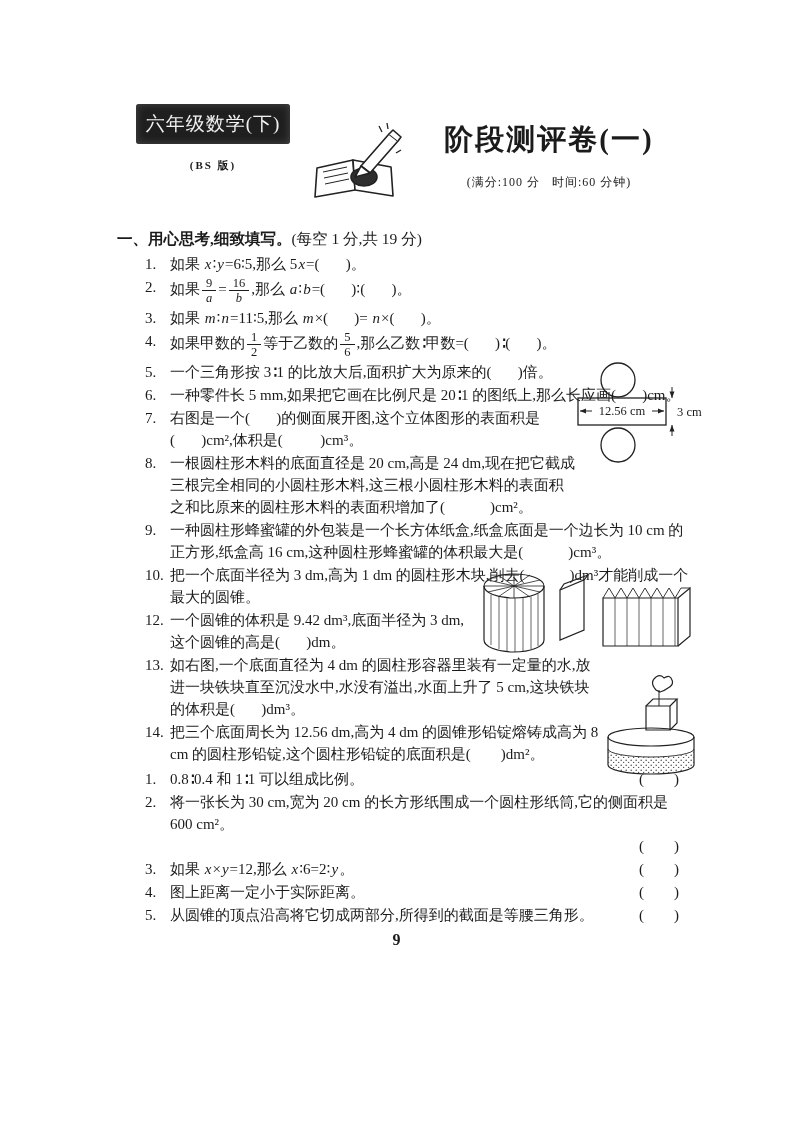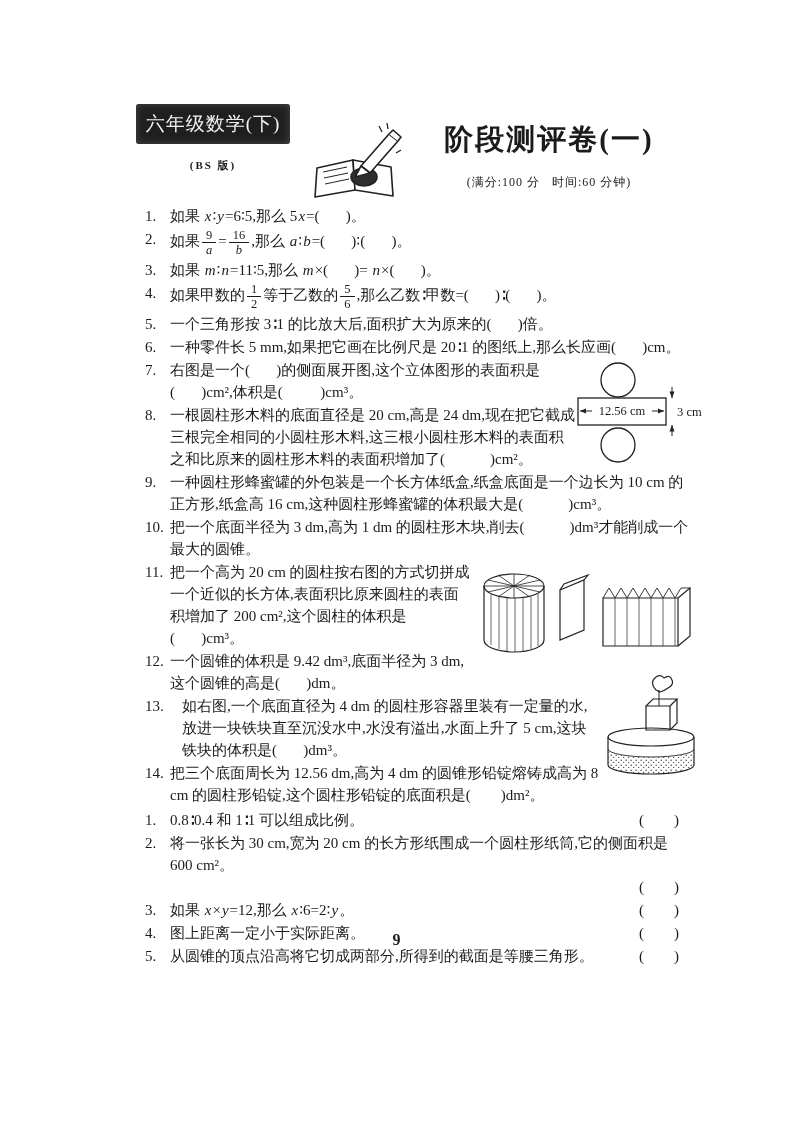--- a/index.html
+++ b/index.html
@@ -67,20 +67,23 @@
             <path d="M70,6 L73,12 M78,3 L79,9 M92,30 L87,33" stroke-width="1.3"></path>
           </g>
         </svg>
       </div>
       <div class="h-right">
         <div class="title">阶段测评卷(一)</div>
         <div class="subtitle">(满分:100 分&nbsp;&nbsp;&nbsp;时间:60 分钟)</div>
       </div>
     </div>
 
+    <div class="sec-head">
+      <span class="b">一、用心思考,细致填写。</span><span>(每空 1 分,共 19 分)</span>
+    </div>
     <div class="qlist" id="sec1-items">
         <div class="q">
           <span class="qnum">1.</span>
           <span class="qtext">如果 <span class="var">x</span>∶<span class="var">y</span>=6∶5,那么 5<span class="var">x</span>=(&nbsp;&nbsp;&nbsp;&nbsp;&nbsp;&nbsp;&nbsp;)。</span>
         </div>
         <div class="q">
           <span class="qnum">2.</span>
           <span class="qtext">如果<span class="frac">
               <span class="fnum">9</span>
               <span class="fden var">a</span>
@@ -121,28 +124,24 @@
         </div>
         <div class="q">
           <span class="qnum">9.</span>
           <span class="qtext">一种圆柱形蜂蜜罐的外包装是一个长方体纸盒,纸盒底面是一个边长为 10 cm 的正方形,纸盒高 16 cm,这种圆柱形蜂蜜罐的体积最大是(&nbsp;&nbsp;&nbsp;&nbsp;&nbsp;&nbsp;&nbsp;&nbsp;&nbsp;&nbsp;&nbsp;&nbsp;)cm³。</span>
         </div>
         <div class="q">
           <span class="qnum">10.</span>
           <span class="qtext">把一个底面半径为 3 dm,高为 1 dm 的圆柱形木块,削去(&nbsp;&nbsp;&nbsp;&nbsp;&nbsp;&nbsp;&nbsp;&nbsp;&nbsp;&nbsp;&nbsp;&nbsp;)dm³才能削成一个最大的圆锥。</span>
         </div>
         <div class="q" style="padding-right: 223px;">
-          <span class="qnum">11.</span>
-          <span class="qtext">把一个高为 20 cm 的圆柱按右图的方式切拼成一个近似的长方体,表面积比原来圆柱的表面积增加了 200 cm²,这个圆柱的体积是(&nbsp;&nbsp;&nbsp;&nbsp;&nbsp;&nbsp;&nbsp;)cm³。</span>
-        </div>
-        <div class="q" style="padding-right: 223px;">
           <span class="qnum">12.</span>
           <span class="qtext">一个圆锥的体积是 9.42 dm³,底面半径为 3 dm,这个圆锥的高是(&nbsp;&nbsp;&nbsp;&nbsp;&nbsp;&nbsp;&nbsp;)dm。</span>
         </div>
-        <div class="q" style="padding-right: 93px; gap: 12px;">
+        <div class="q" style="padding-right: 93px;">
           <span class="qnum">13.</span>
           <span class="qtext">如右图,一个底面直径为 4 dm 的圆柱形容器里装有一定量的水,放进一块铁块直至沉没水中,水没有溢出,水面上升了 5 cm,这块铁块的体积是(&nbsp;&nbsp;&nbsp;&nbsp;&nbsp;&nbsp;&nbsp;)dm³。</span>
         </div>
         <div class="q" style="padding-right: 93px; justify-content: space-between;">
           <span class="qnum">14.</span>
           <span class="qtext">把三个底面周长为 12.56 dm,高为 4 dm 的圆锥形铅锭熔铸成高为 8 cm 的圆柱形铅锭,这个圆柱形铅锭的底面积是(&nbsp;&nbsp;&nbsp;&nbsp;&nbsp;&nbsp;&nbsp;&nbsp;)dm²。</span>
         </div>
       </div>
 
     <div class="qlist" id="sec2-items">

